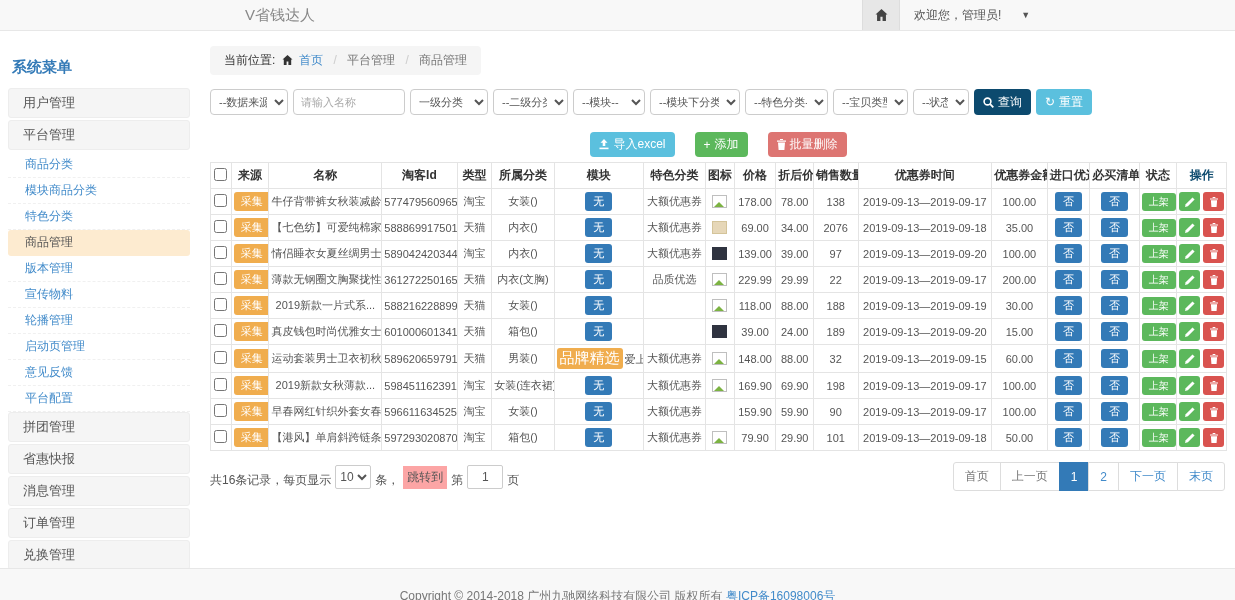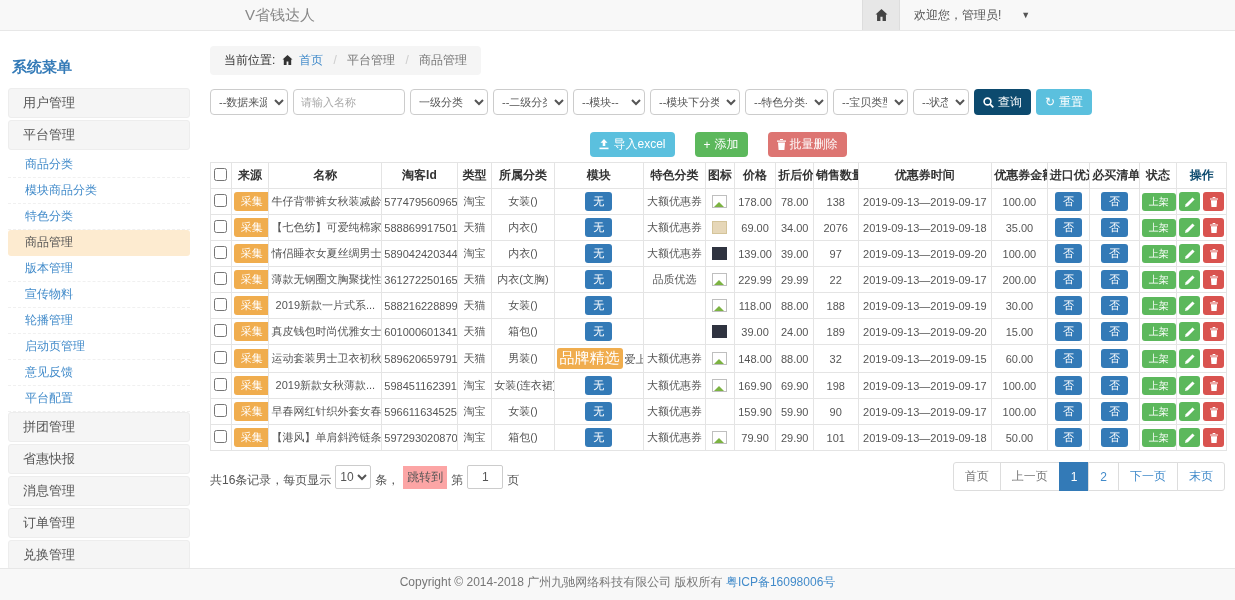--- a/index.html
+++ b/index.html
@@ -61,21 +61,21 @@
   .pp-select{height:24px;border:1px solid #ccc;border-radius:2px;font-size:12px;color:#555;background:#fff}
   .jump-chip{background:#fca5a5;padding:3px 4px;cursor:pointer}
   .jump-input{width:36px;height:24px;border:1px solid #ccc;border-radius:2px;font-size:12px;text-align:center;color:#555}
   .pager{margin-left:auto;display:flex;margin-right:2px}
   .page-btn{border:1px solid #ddd;background:#fff;color:#428bca;padding:5px 11px;margin-left:-1px;font-size:12px;cursor:pointer}
   .page-btn.muted{color:#777}
   .page-btn.active{background:#337ab7;color:#fff;border-color:#337ab7}
   .page-btn:first-child{border-radius:3px 0 0 3px}
   .page-btn:last-child{border-radius:0 3px 3px 0}
   
-  .footer{position:absolute;left:0;top:568px;width:1235px;height:32px;background:#f8f8f8;border-top:1px solid #e7e7e7;z-index:5;text-align:center;font-size:12px;color:#777;padding-top:5px}
+  .footer{position:absolute;left:0;top:568px;width:1235px;height:32px;background:#f8f8f8;border-top:1px solid #e7e7e7;z-index:5;text-align:center;font-size:12px;color:#777;padding-top:19px}
   .footer .icp-link{color:#428bca;cursor:pointer}
 </style>
 </head>
 <body>
 
 <div class="topbar">
   <span class="brand">V省钱达人</span>
   <div class="topbar-right">
     <div class="home-btn">
       <svg width="13" height="12" viewBox="0 0 10 10">

